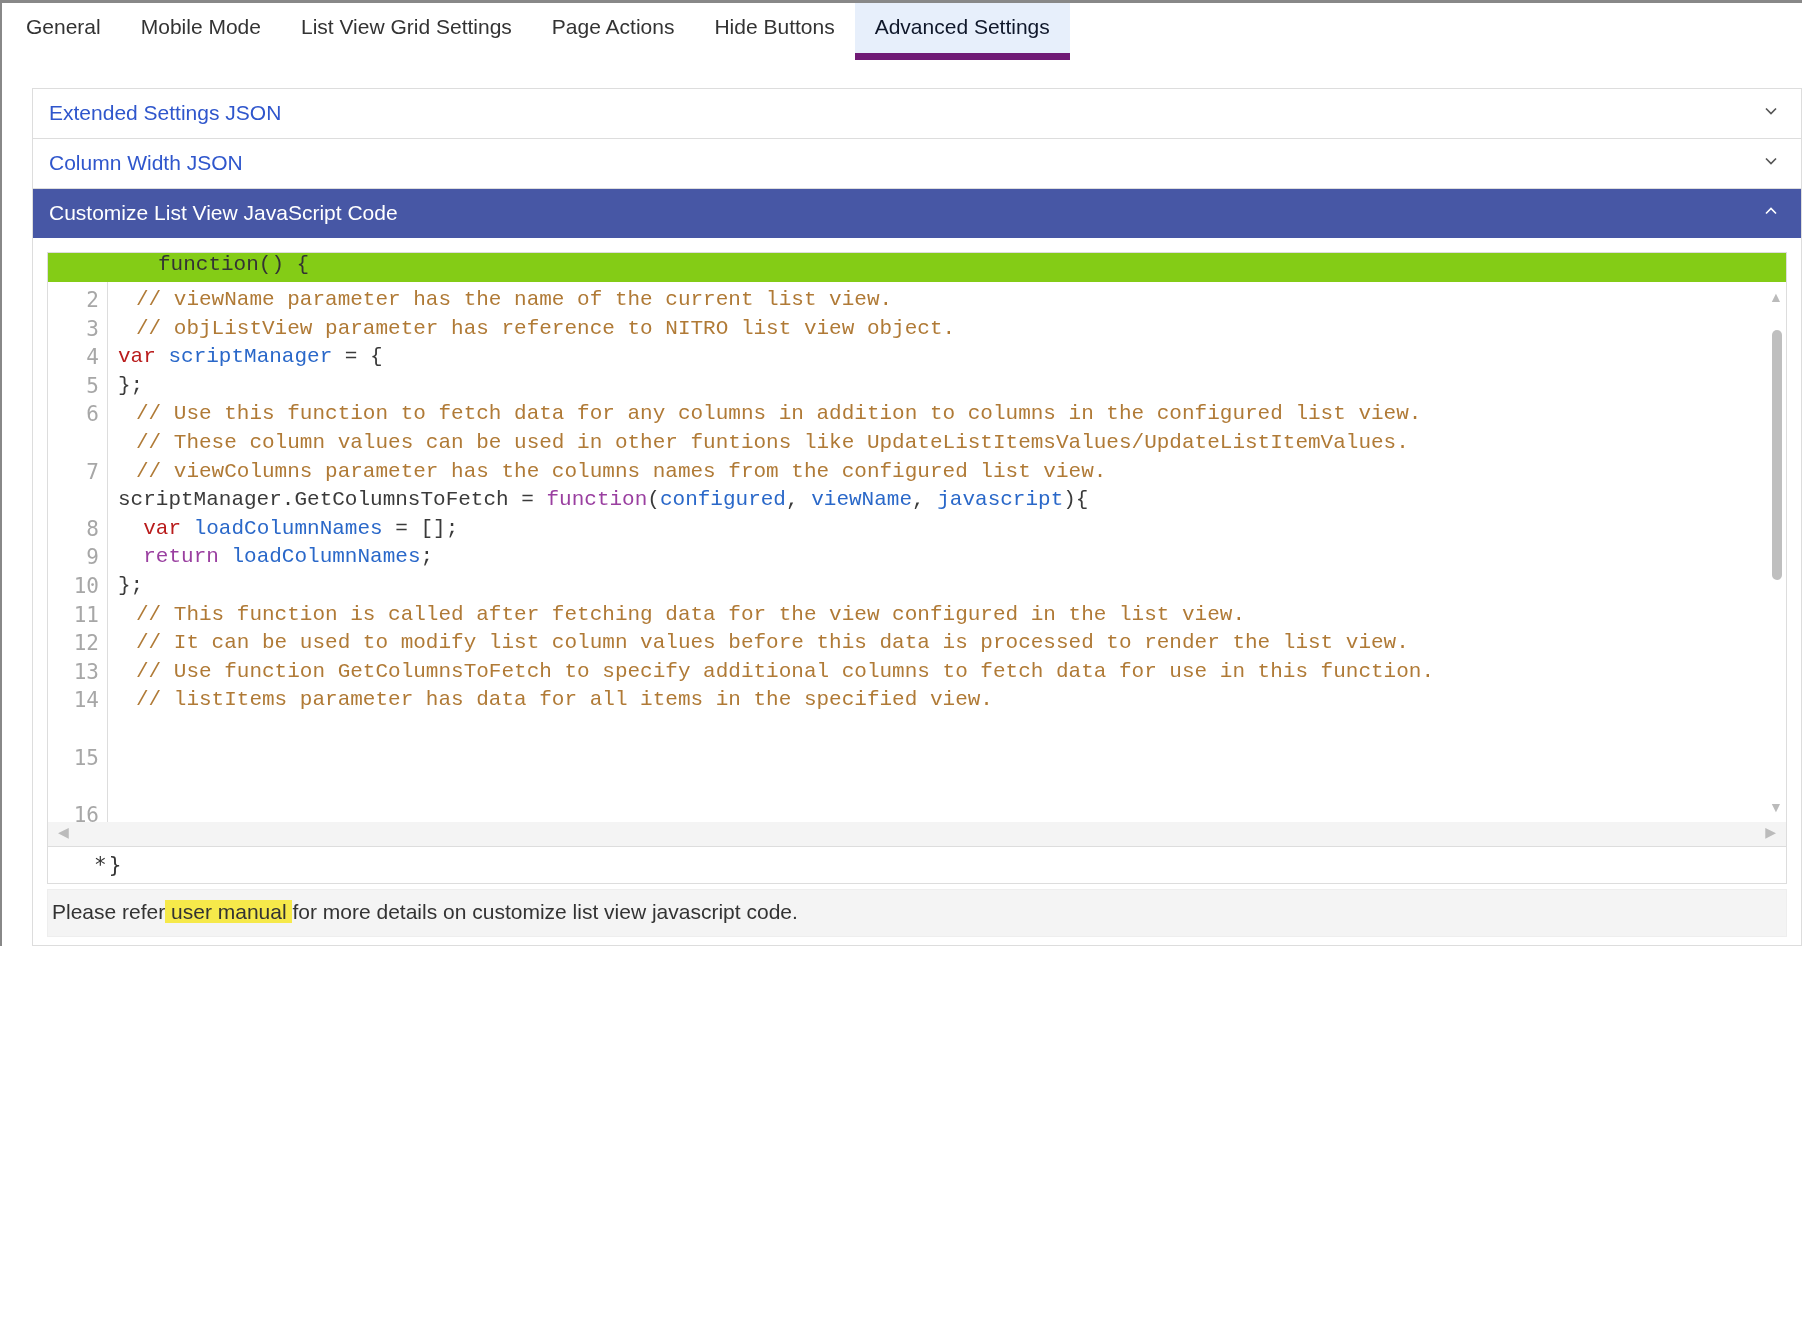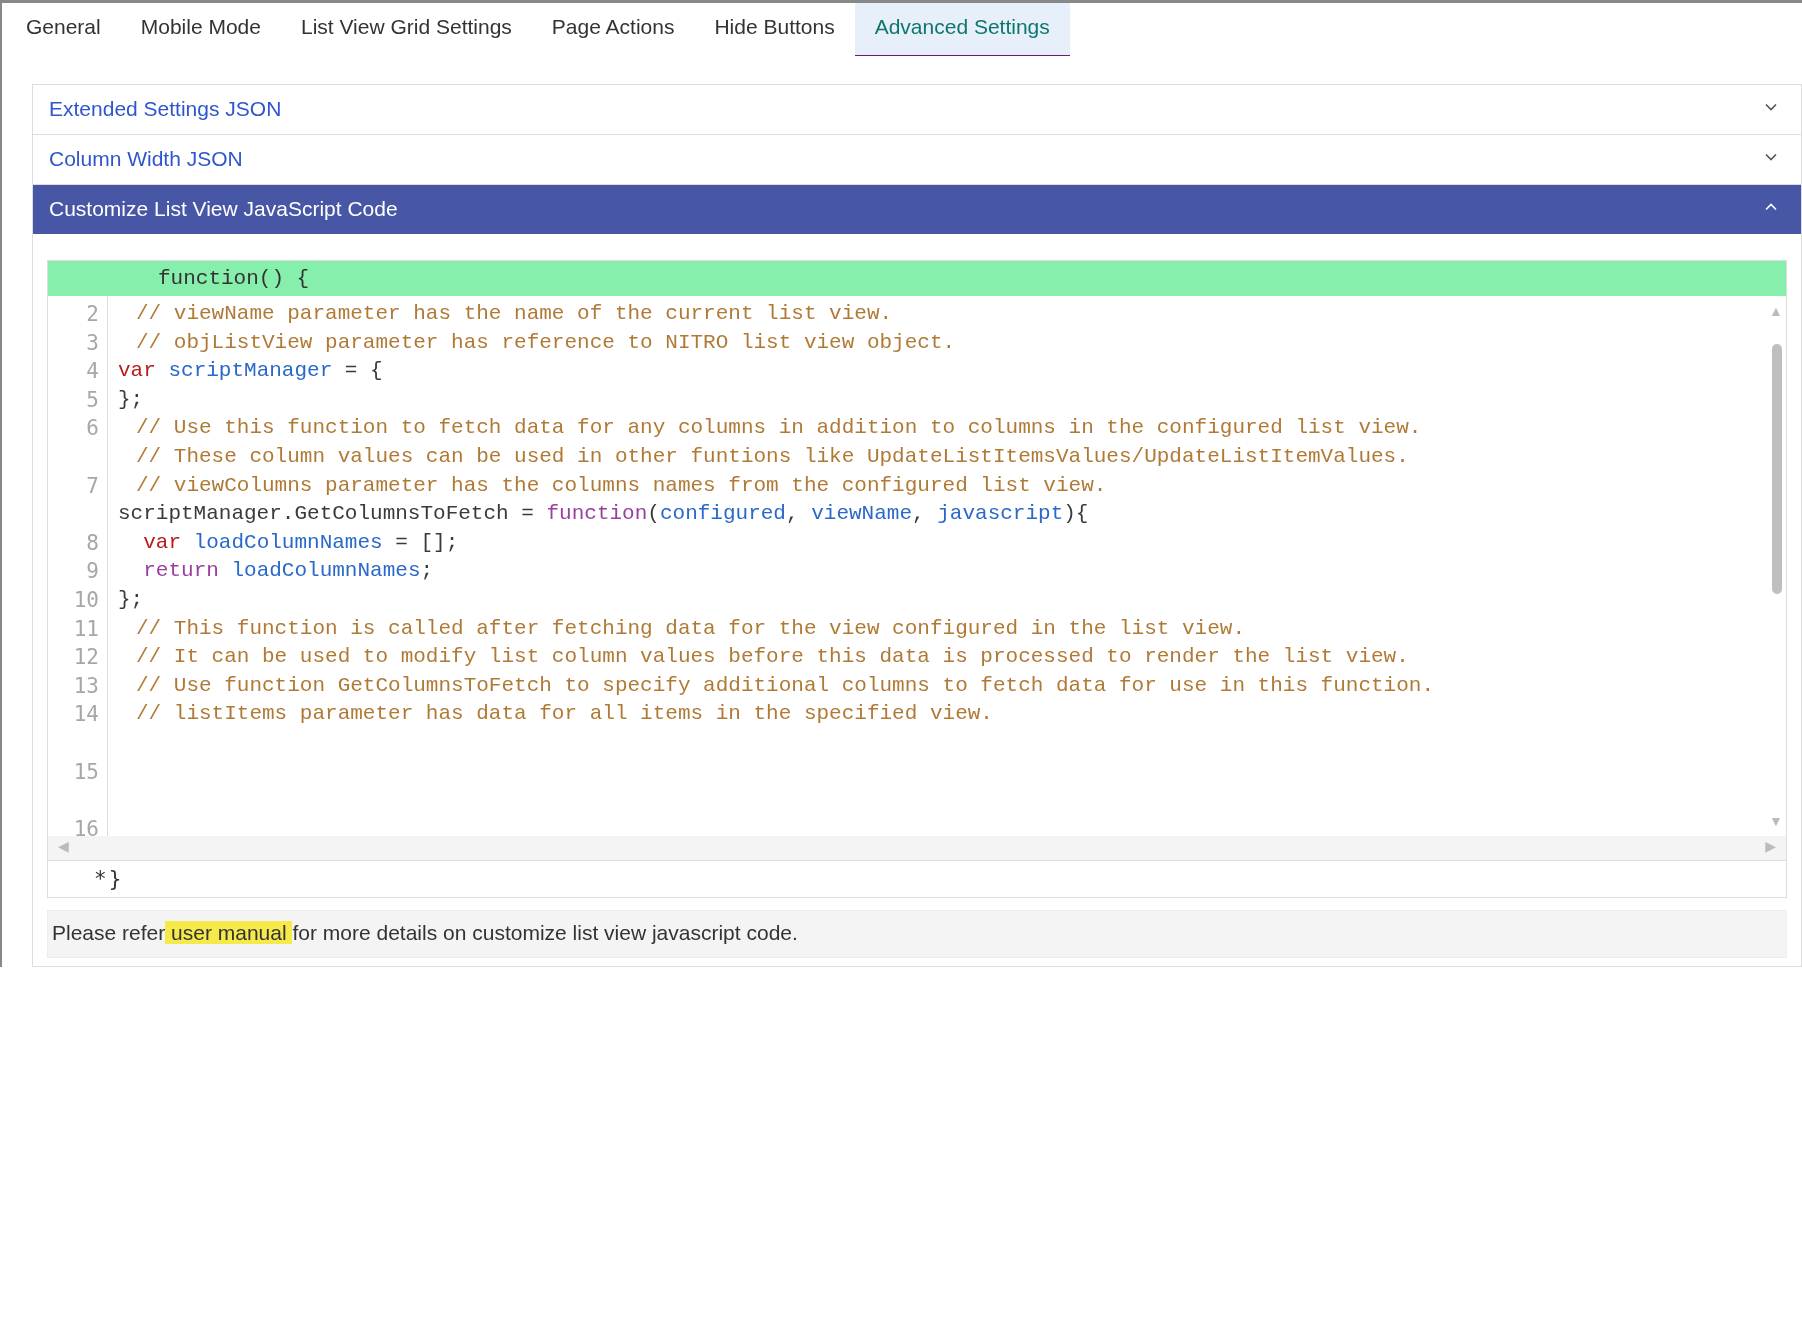--- a/index.html
+++ b/index.html
@@ -17,22 +17,22 @@
   }
   .tab {
     padding: 12px 20px 14px 20px;
     font-size: 21px;
     color: #333;
     cursor: pointer;
     border-bottom: 3px solid transparent;
   }
   .tab.active {
     background: #e7effb;
-    border-bottom: 1px solid #701a75;
-    color: #0f766e;
+    border-bottom: 7px solid #701a75;
+    color: #0f172a;
   }
   .content {
     padding: 28px 0 0 30px;
   }
   .accordion {
     border: 1px solid #ddd;
     border-bottom: none;
   }
   .accordion-item {
     border-bottom: 1px solid #ddd;
@@ -64,28 +64,27 @@
     stroke-width: 2;
   }
   .accordion-header.expanded .chevron svg {
     stroke: #fff;
   }
   .editor-wrap {
     padding: 14px 14px 8px 14px;
     background: #fff;
   }
   .editor-top {
-    background: #86efac;
+    background: #84cc16;
     border: 1px solid #ddd;
     border-bottom: none;
-    padding: 6px 0 6px 110px;
+    padding: 0 0 6px 110px;
     font-family: Consolas, "Courier New", monospace;
     font-size: 21px;
     color: #333;
-    margin-top: 12px;
   }
   .code-area {
     display: flex;
     border: 1px solid #ddd;
     border-top: none;
     border-bottom: none;
     height: 540px;
     position: relative;
   }
   .gutter {
@@ -156,21 +155,21 @@
     padding: 6px 8px 6px 46px;
     font-family: Consolas, monospace;
     font-size: 21px;
     color: #333;
   }
   .footer-star { margin-right: 2px; }
   .help {
     padding: 10px 8px 12px 4px;
     background: #f4f4f4;
     border: 1px solid #eee;
-    margin-top: 12px;
+    margin-top: 5px;
     font-size: 21px;
     color: #333;
   }
   .hl {
     background: #f6e94a;
   }
   
   .c  { color: #b07a36; margin-left: 18px; }   
   .kw { color: #b91c1c; }   
   .kw2{ color: #9a3fa0; }   

